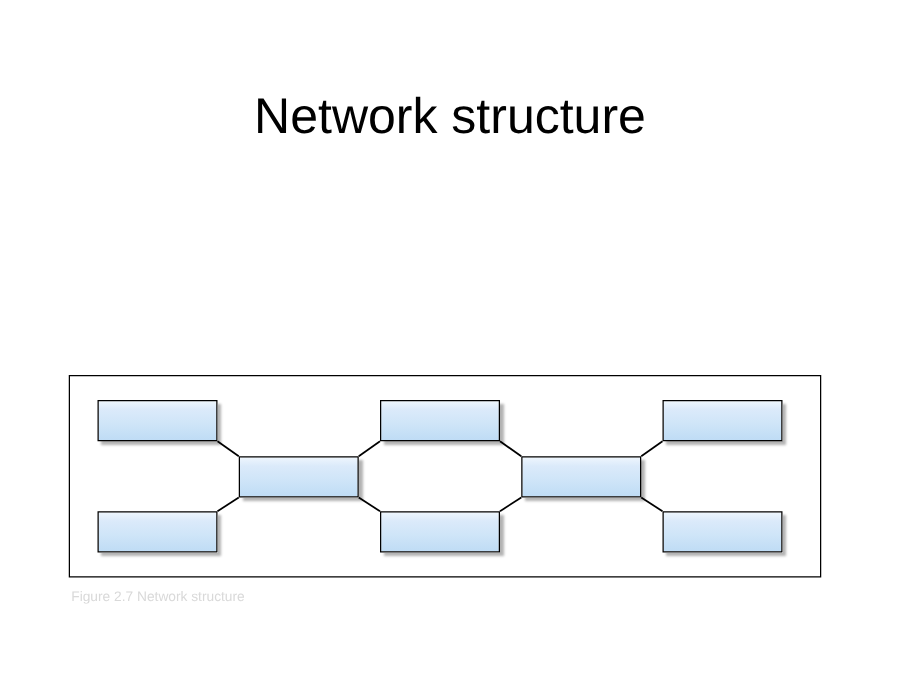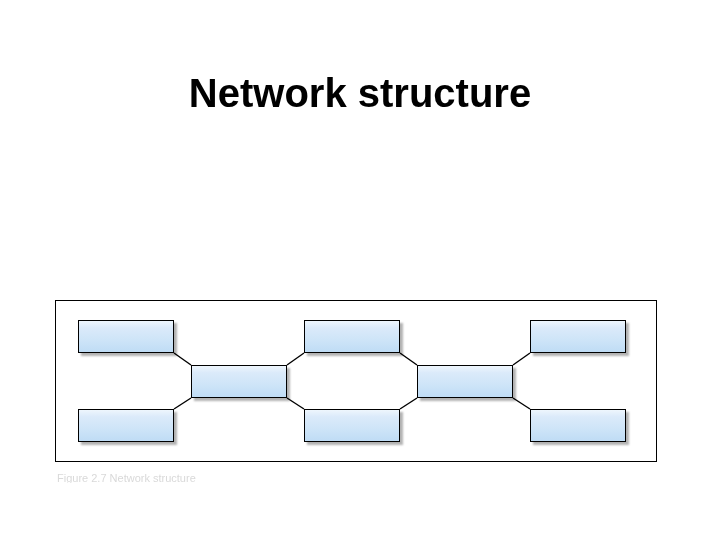--- a/index.html
+++ b/index.html
@@ -19,21 +19,21 @@
 
   
   .slide-title {
     position: absolute;
     left: 0;
     top: 42px;
     width: 720px;
     text-align: center;
     font-family: "Liberation Sans", sans-serif;
     font-size: 40px;
-    font-weight: bold;
+    font-weight: normal;
     color: #000000;
     letter-spacing: 0px;
     line-height: 48px;
     white-space: nowrap;
   }
 
   
   .diagram-frame {
     position: absolute;
     left: 55px;

